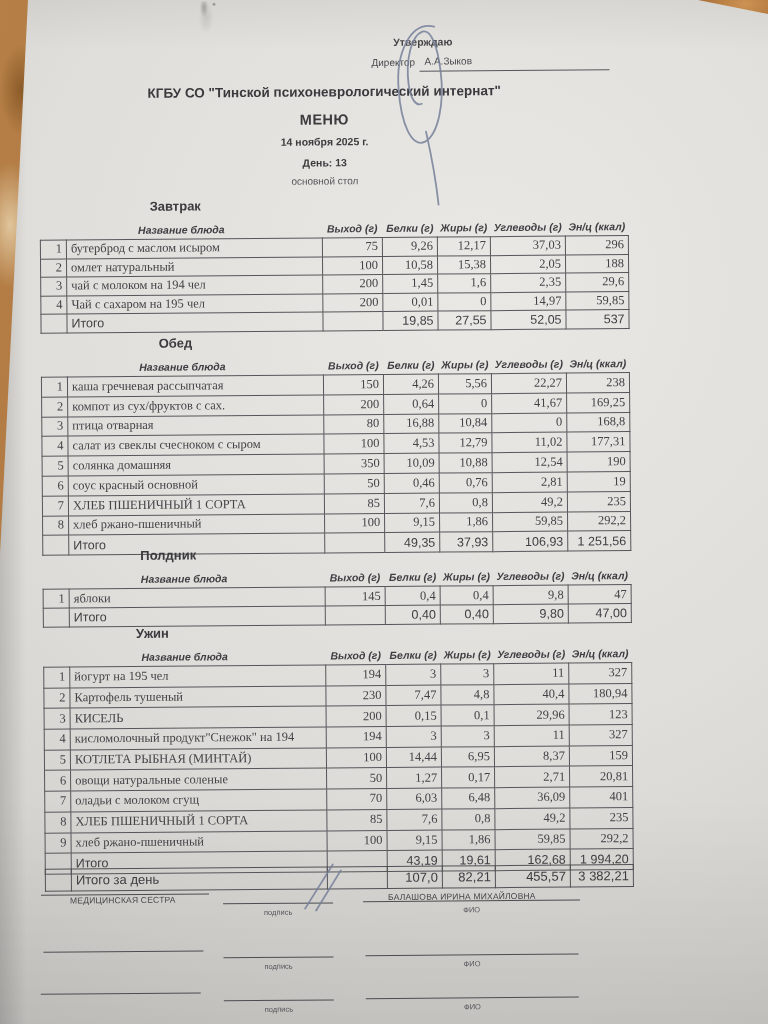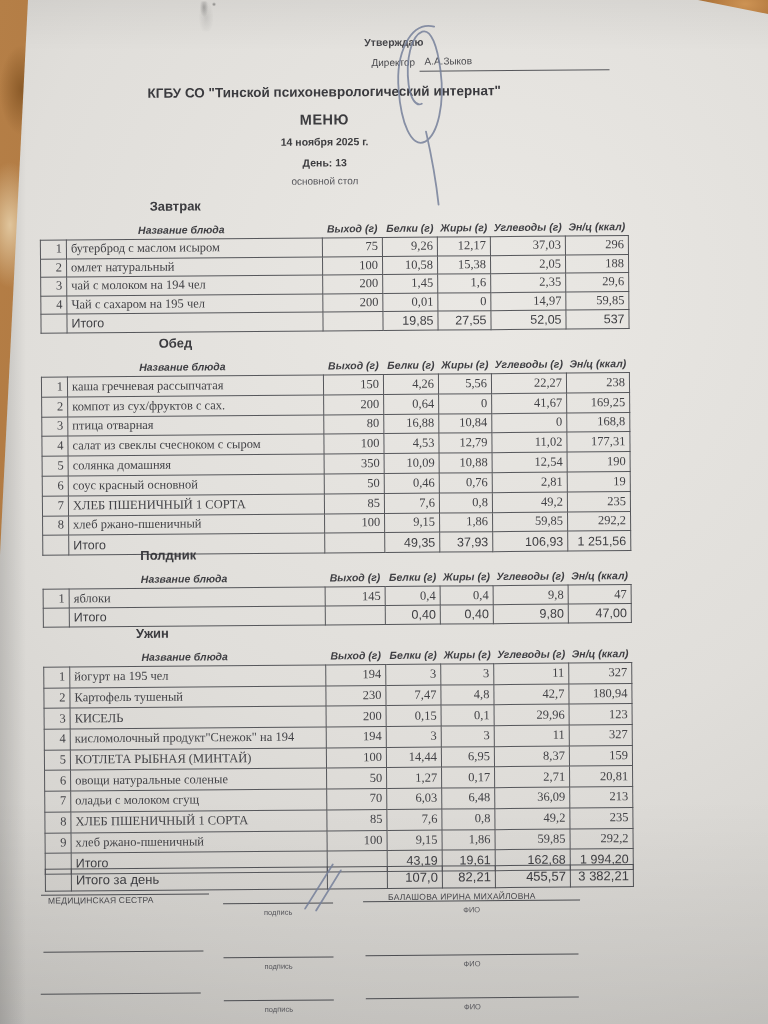--- a/index.html
+++ b/index.html
@@ -15,21 +15,21 @@
   
   .paper{position:absolute;inset:0;
     clip-path:polygon(28px 0, 698px 0, 768px 14px, 768px 1024px, 0 1024px, 0 555px);
     background:
       linear-gradient(90deg, rgba(0,0,0,.14) 0px, rgba(0,0,0,0) 26px),
       linear-gradient(180deg, rgba(0,0,0,.05) 0%, rgba(0,0,0,0) 5%, rgba(0,0,0,0) 78%, rgba(0,0,0,.08) 100%),
       radial-gradient(120% 90% at 62% 28%, #eae8e4 0%, #e0deda 50%, #d5d3cf 78%, #c9c7c3 100%);}
   .content{position:absolute;inset:0;transform:rotate(-0.45deg);transform-origin:50% 50%;color:#3c3c3f;}
   .abs{position:absolute;}
   
-  .approve{top:36px;left:368px;font-size:10.5px;font-weight:bold;color:#46464a;}
+  .approve{top:36px;left:397px;font-size:10.5px;font-weight:bold;color:#46464a;}
   .director{top:57px;left:375px;font-size:10px;color:#4a4a4e;}
   .dirname{top:56px;left:428px;font-size:10px;color:#4a4a4e;}
   .dirline{top:71px;left:423px;width:190px;border-bottom:1.2px solid #55565a;}
   
   .dochead{top:84px;left:0;width:655px;text-align:center;}
   .org{font-size:13.5px;font-weight:bold;color:#3a3a3e;}
   .menu-title{margin-top:12px;font-size:14.5px;font-weight:bold;letter-spacing:.5px;}
   .date{margin-top:8px;font-size:10.5px;font-weight:bold;}
   .day{margin-top:9px;font-size:10.5px;font-weight:bold;}
   .ttype{margin-top:7px;font-size:10px;color:#55555a;}
@@ -337,21 +337,21 @@
                   <td class="val">3</td>
                   <td class="val">11</td>
                   <td class="val">327</td>
                 </tr>
                 <tr>
                   <td class="num">2</td>
                   <td class="name">Картофель тушеный</td>
                   <td class="val">230</td>
                   <td class="val">7,47</td>
                   <td class="val">4,8</td>
-                  <td class="val">42,7</td>
+                  <td class="val">40,4</td>
                   <td class="val">180,94</td>
                 </tr>
                 <tr>
                   <td class="num">3</td>
                   <td class="name">КИСЕЛЬ</td>
                   <td class="val">200</td>
                   <td class="val">0,15</td>
                   <td class="val">0,1</td>
                   <td class="val">29,96</td>
                   <td class="val">123</td>
@@ -383,21 +383,21 @@
                   <td class="val">2,71</td>
                   <td class="val">20,81</td>
                 </tr>
                 <tr>
                   <td class="num">7</td>
                   <td class="name">оладьи с молоком сгущ</td>
                   <td class="val">70</td>
                   <td class="val">6,03</td>
                   <td class="val">6,48</td>
                   <td class="val">36,09</td>
-                  <td class="val">213</td>
+                  <td class="val">401</td>
                 </tr>
                 <tr>
                   <td class="num">8</td>
                   <td class="name">ХЛЕБ ПШЕНИЧНЫЙ 1 СОРТА</td>
                   <td class="val">85</td>
                   <td class="val">7,6</td>
                   <td class="val">0,8</td>
                   <td class="val">49,2</td>
                   <td class="val">235</td>
                 </tr>
@@ -442,21 +442,21 @@
             <td class="val"></td>
             <td class="val">107,0</td>
             <td class="val">82,21</td>
             <td class="val">455,57</td>
             <td class="val">3 382,21</td>
           </tr>
         </tbody>
           </table>
       </div>
 
-      <div class="sigtext" style="top:893px;left:32px;padding-left:13px;">МЕДИЦИНСКАЯ СЕСТРА</div>
+      <div class="sigtext" style="top:893px;left:54px;padding-left:13px;">МЕДИЦИНСКАЯ СЕСТРА</div>
       <div class="sigline" style="top:892px;left:38px;width:168px;"></div>
       <div class="sigline" style="top:902px;left:220px;width:110px;"></div>
       <div class="siglabel" style="top:907px;left:220px;width:110px;">подпись</div>
       <div class="sigtext" style="top:892px;left:385px;">БАЛАШОВА ИРИНА МИХАЙЛОВНА</div>
       <div class="sigline" style="top:901px;left:360px;width:217px;"></div>
       <div class="siglabel" style="top:906px;left:360px;width:217px;">ФИО</div>
 
       <div class="sigline" style="top:949px;left:40px;width:160px;"></div>
       <div class="sigline" style="top:956px;left:220px;width:110px;"></div>
       <div class="siglabel" style="top:961px;left:220px;width:110px;">подпись</div>

